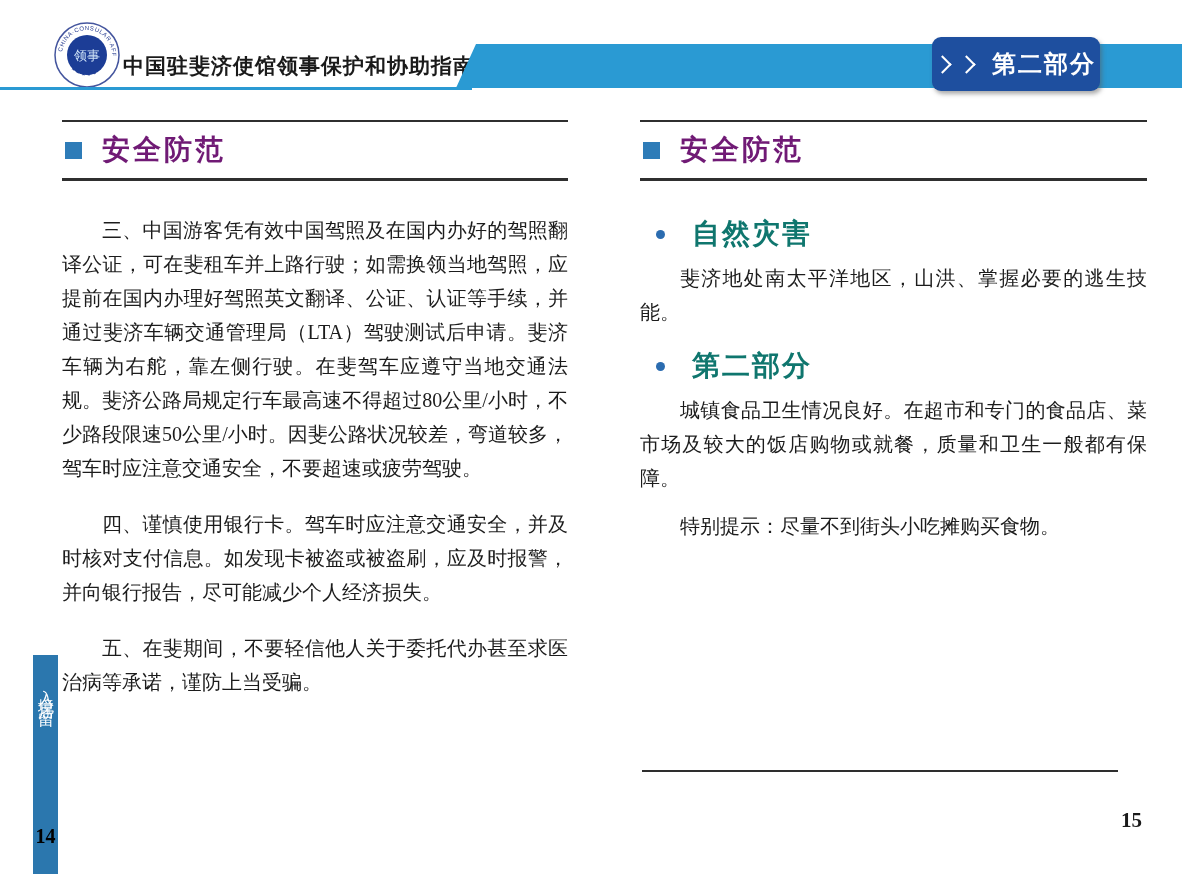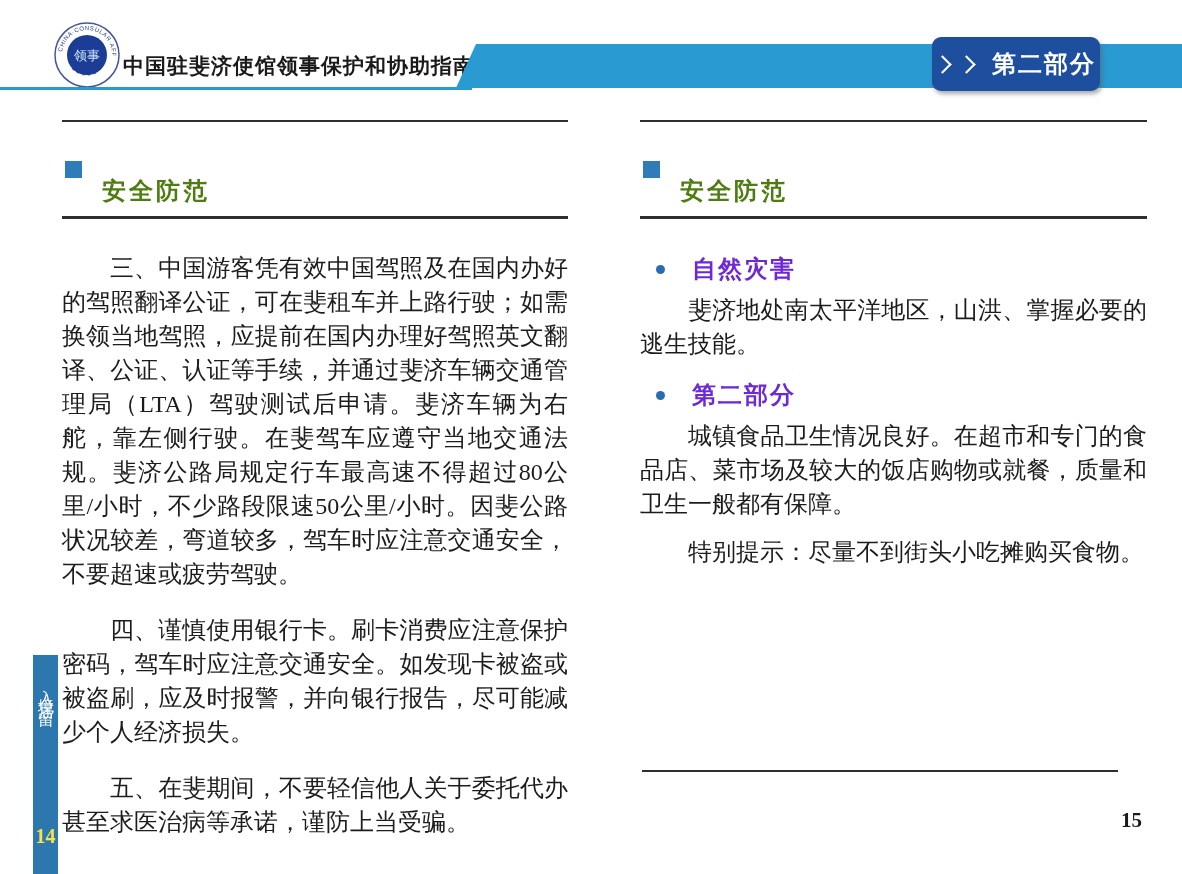--- a/index.html
+++ b/index.html
@@ -23,43 +23,43 @@
         font-size:24px;font-weight:bold;letter-spacing:2px;margin-left:8px;white-space:nowrap;}
 
   
   .col{position:absolute;top:120px;}
   .col-left{left:62px;width:506px;}
   .col-right{left:640px;width:507px;}
 
   .section-head{border-top:2px solid #2f2f2f;border-bottom:3px solid #2f2f2f;
         padding:9px 0;display:flex;align-items:center;}
   .square{width:17px;height:17px;background:#2e7cb8;margin:0 20px 0 3px;flex:none;}
-  .section-title{font-family:"Liberation Sans","DejaVu Sans",sans-serif;font-size:24px;
-        font-weight:600;color:#4d7c0f;letter-spacing:3px;margin-top:44px;}
+  .section-title{font-family:"Liberation Sans","DejaVu Sans",sans-serif;font-size:28px;
+        font-weight:600;color:#701a75;letter-spacing:3px;}
 
-  .body-para{font-size:24px;line-height:34px;color:#1c1c1c;text-align:justify;
+  .body-para{font-size:20px;line-height:34px;color:#1c1c1c;text-align:justify;
         text-indent:2em;margin:22px 0 0;}
   .col-left .body-para.first{margin-top:32px;}
 
   .bullet-row{display:flex;align-items:center;margin:34px 0 0;}
   .bullet-row.second{margin-top:18px;}
   .dot{width:9px;height:9px;border-radius:50%;background:#2b6cb0;margin-left:16px;flex:none;}
-  .blue-heading{font-size:24px;font-weight:bold;color:#6d28d9;margin-left:27px;letter-spacing:2px;}
+  .blue-heading{font-size:28px;font-weight:bold;color:#0f766e;margin-left:27px;letter-spacing:2px;}
   .p-first{margin-top:8px;}
   .p-tip{margin-top:14px;}
 
   
   .divider-right{position:absolute;left:642px;top:770px;width:476px;height:2px;background:#2e2e2e;}
   .page-number-right{position:absolute;right:40px;top:808px;font-size:21px;font-weight:bold;color:#1a1a1a;}
 
   .sidebar{position:absolute;left:33px;top:655px;width:25px;height:219px;background:#2b77ae;}
   .sidebar-label{position:absolute;top:22px;left:50%;transform:translateX(-50%);
         writing-mode:vertical-rl;text-orientation:upright;letter-spacing:7px;
         color:#ffffff;font-size:16px;font-family:"Liberation Sans","DejaVu Sans",sans-serif;}
-  .sidebar-pn{position:absolute;bottom:26px;width:100%;text-align:center;color:#fde047;
+  .sidebar-pn{position:absolute;bottom:26px;width:100%;text-align:center;color:#000000;
         font-size:20px;font-weight:bold;}
 </style>
 </head>
 <body>
 
 <div class="page">
 
   <div class="logo">
     <svg width="68" height="68" viewBox="0 0 68 68">
       <circle cx="34" cy="34" r="32" fill="#ffffff" stroke="#44559e" stroke-width="1.5"></circle>
@@ -85,21 +85,21 @@
     <span class="chev"></span>
     <span class="badge-label">第二部分</span>
   </div>
 
   <div class="col col-left">
     <div class="section-head">
       <span class="square"></span>
       <span class="section-title">安全防范</span>
     </div>
     <p class="body-para first">三、中国游客凭有效中国驾照及在国内办好的驾照翻译公证，可在斐租车并上路行驶；如需换领当地驾照，应提前在国内办理好驾照英文翻译、公证、认证等手续，并通过斐济车辆交通管理局（LTA）驾驶测试后申请。斐济车辆为右舵，靠左侧行驶。在斐驾车应遵守当地交通法规。斐济公路局规定行车最高速不得超过80公里/小时，不少路段限速50公里/小时。因斐公路状况较差，弯道较多，驾车时应注意交通安全，不要超速或疲劳驾驶。</p>
-    <p class="body-para">四、谨慎使用银行卡。刷卡消费应注意保护密码，驾车时应注意交通安全。如发现卡被盗或被盗刷，应及时报警，并向银行报告，尽可能减少个人经济损失。</p>
+    <p class="body-para">四、谨慎使用银行卡。驾车时应注意交通安全，并及时核对支付信息。如发现卡被盗或被盗刷，应及时报警，并向银行报告，尽可能减少个人经济损失。</p>
     <p class="body-para">五、在斐期间，不要轻信他人关于委托代办甚至求医治病等承诺，谨防上当受骗。</p>
   </div>
 
   <div class="col col-right">
     <div class="section-head">
       <span class="square"></span>
       <span class="section-title">安全防范</span>
     </div>
 
     <div class="bullet-row">

